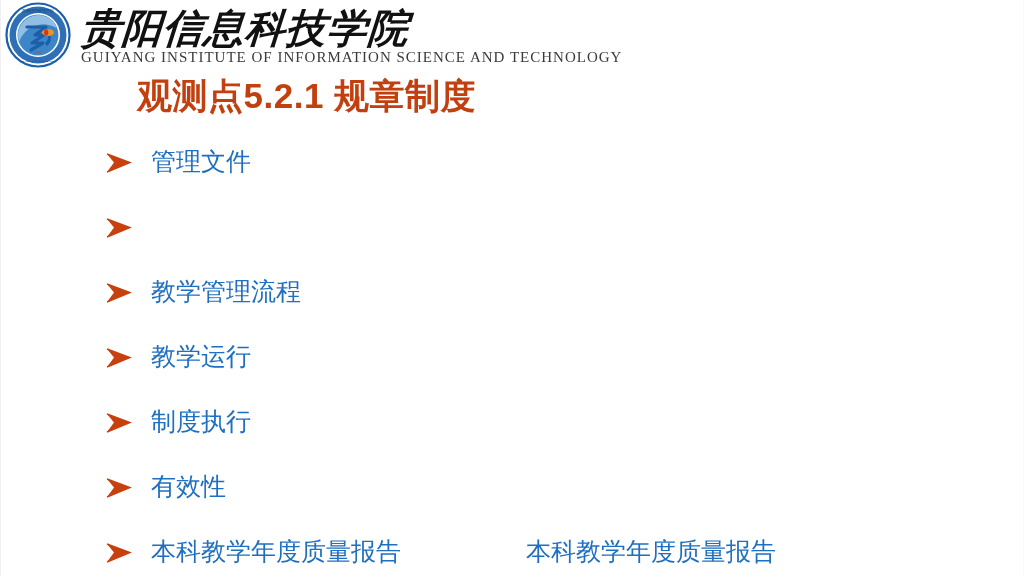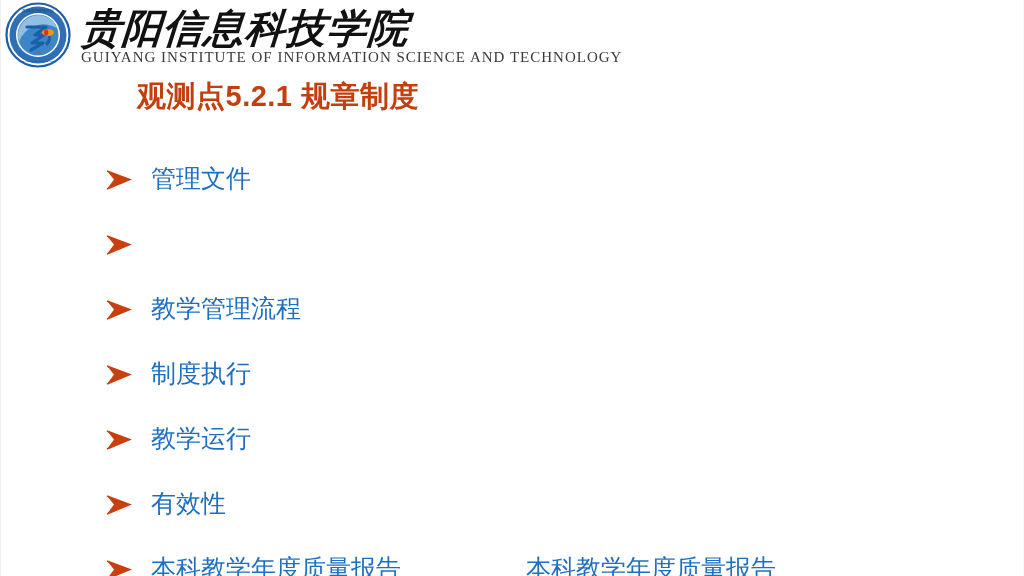--- a/index.html
+++ b/index.html
@@ -60,40 +60,40 @@
     letter-spacing: 1.0px;
     white-space: nowrap;
     margin-top: 1px;
   }
 
   
   .slide-title {
     position: absolute;
     left: 136px;
     top: 76px;
-    font-size: 29px;
+    font-size: 35px;
     line-height: 40px;
     font-weight: bold;
     color: #C2400F;
     letter-spacing: 0.5px;
     white-space: nowrap;
   }
 
   
   .bullet-list {
     position: absolute;
     left: 104px;
     top: 128px;
     width: 880px;
   }
   .bullet-row {
     position: relative;
     height: 65px;
     display: flex;
-    align-items: flex-end;
+    align-items: center;
   }
   .bullet-marker {
     flex: 0 0 46px;
     width: 46px;
     height: 30px;
     position: relative;
     top: 5px;
   }
   .bullet-marker svg { display: block; }
   .bullet-text {
@@ -175,31 +175,31 @@
       <span class="bullet-text">教学管理流程</span>
     </div>
 
     <div class="bullet-row">
       <span class="bullet-marker">
         <svg width="34" height="24" viewBox="0 0 34 24" aria-hidden="true">
           <path d="M2 3 L25 11.5 L2 21 L9 11.5 Z" fill="#C8400E"></path>
           <path d="M2 3 L25 11.5 L2 21" fill="none" stroke="#C8400E" stroke-width="1.4"></path>
         </svg>
       </span>
+      <span class="bullet-text">教学运行</span>
+    </div>
+
+    <div class="bullet-row">
+      <span class="bullet-marker">
+        <svg width="34" height="24" viewBox="0 0 34 24" aria-hidden="true">
+          <path d="M2 3 L25 11.5 L2 21 L9 11.5 Z" fill="#C8400E"></path>
+          <path d="M2 3 L25 11.5 L2 21" fill="none" stroke="#C8400E" stroke-width="1.4"></path>
+        </svg>
+      </span>
       <span class="bullet-text">制度执行</span>
-    </div>
-
-    <div class="bullet-row">
-      <span class="bullet-marker">
-        <svg width="34" height="24" viewBox="0 0 34 24" aria-hidden="true">
-          <path d="M2 3 L25 11.5 L2 21 L9 11.5 Z" fill="#C8400E"></path>
-          <path d="M2 3 L25 11.5 L2 21" fill="none" stroke="#C8400E" stroke-width="1.4"></path>
-        </svg>
-      </span>
-      <span class="bullet-text">教学运行</span>
     </div>
 
     <div class="bullet-row">
       <span class="bullet-marker">
         <svg width="34" height="24" viewBox="0 0 34 24" aria-hidden="true">
           <path d="M2 3 L25 11.5 L2 21 L9 11.5 Z" fill="#C8400E"></path>
           <path d="M2 3 L25 11.5 L2 21" fill="none" stroke="#C8400E" stroke-width="1.4"></path>
         </svg>
       </span>
       <span class="bullet-text">有效性</span>

